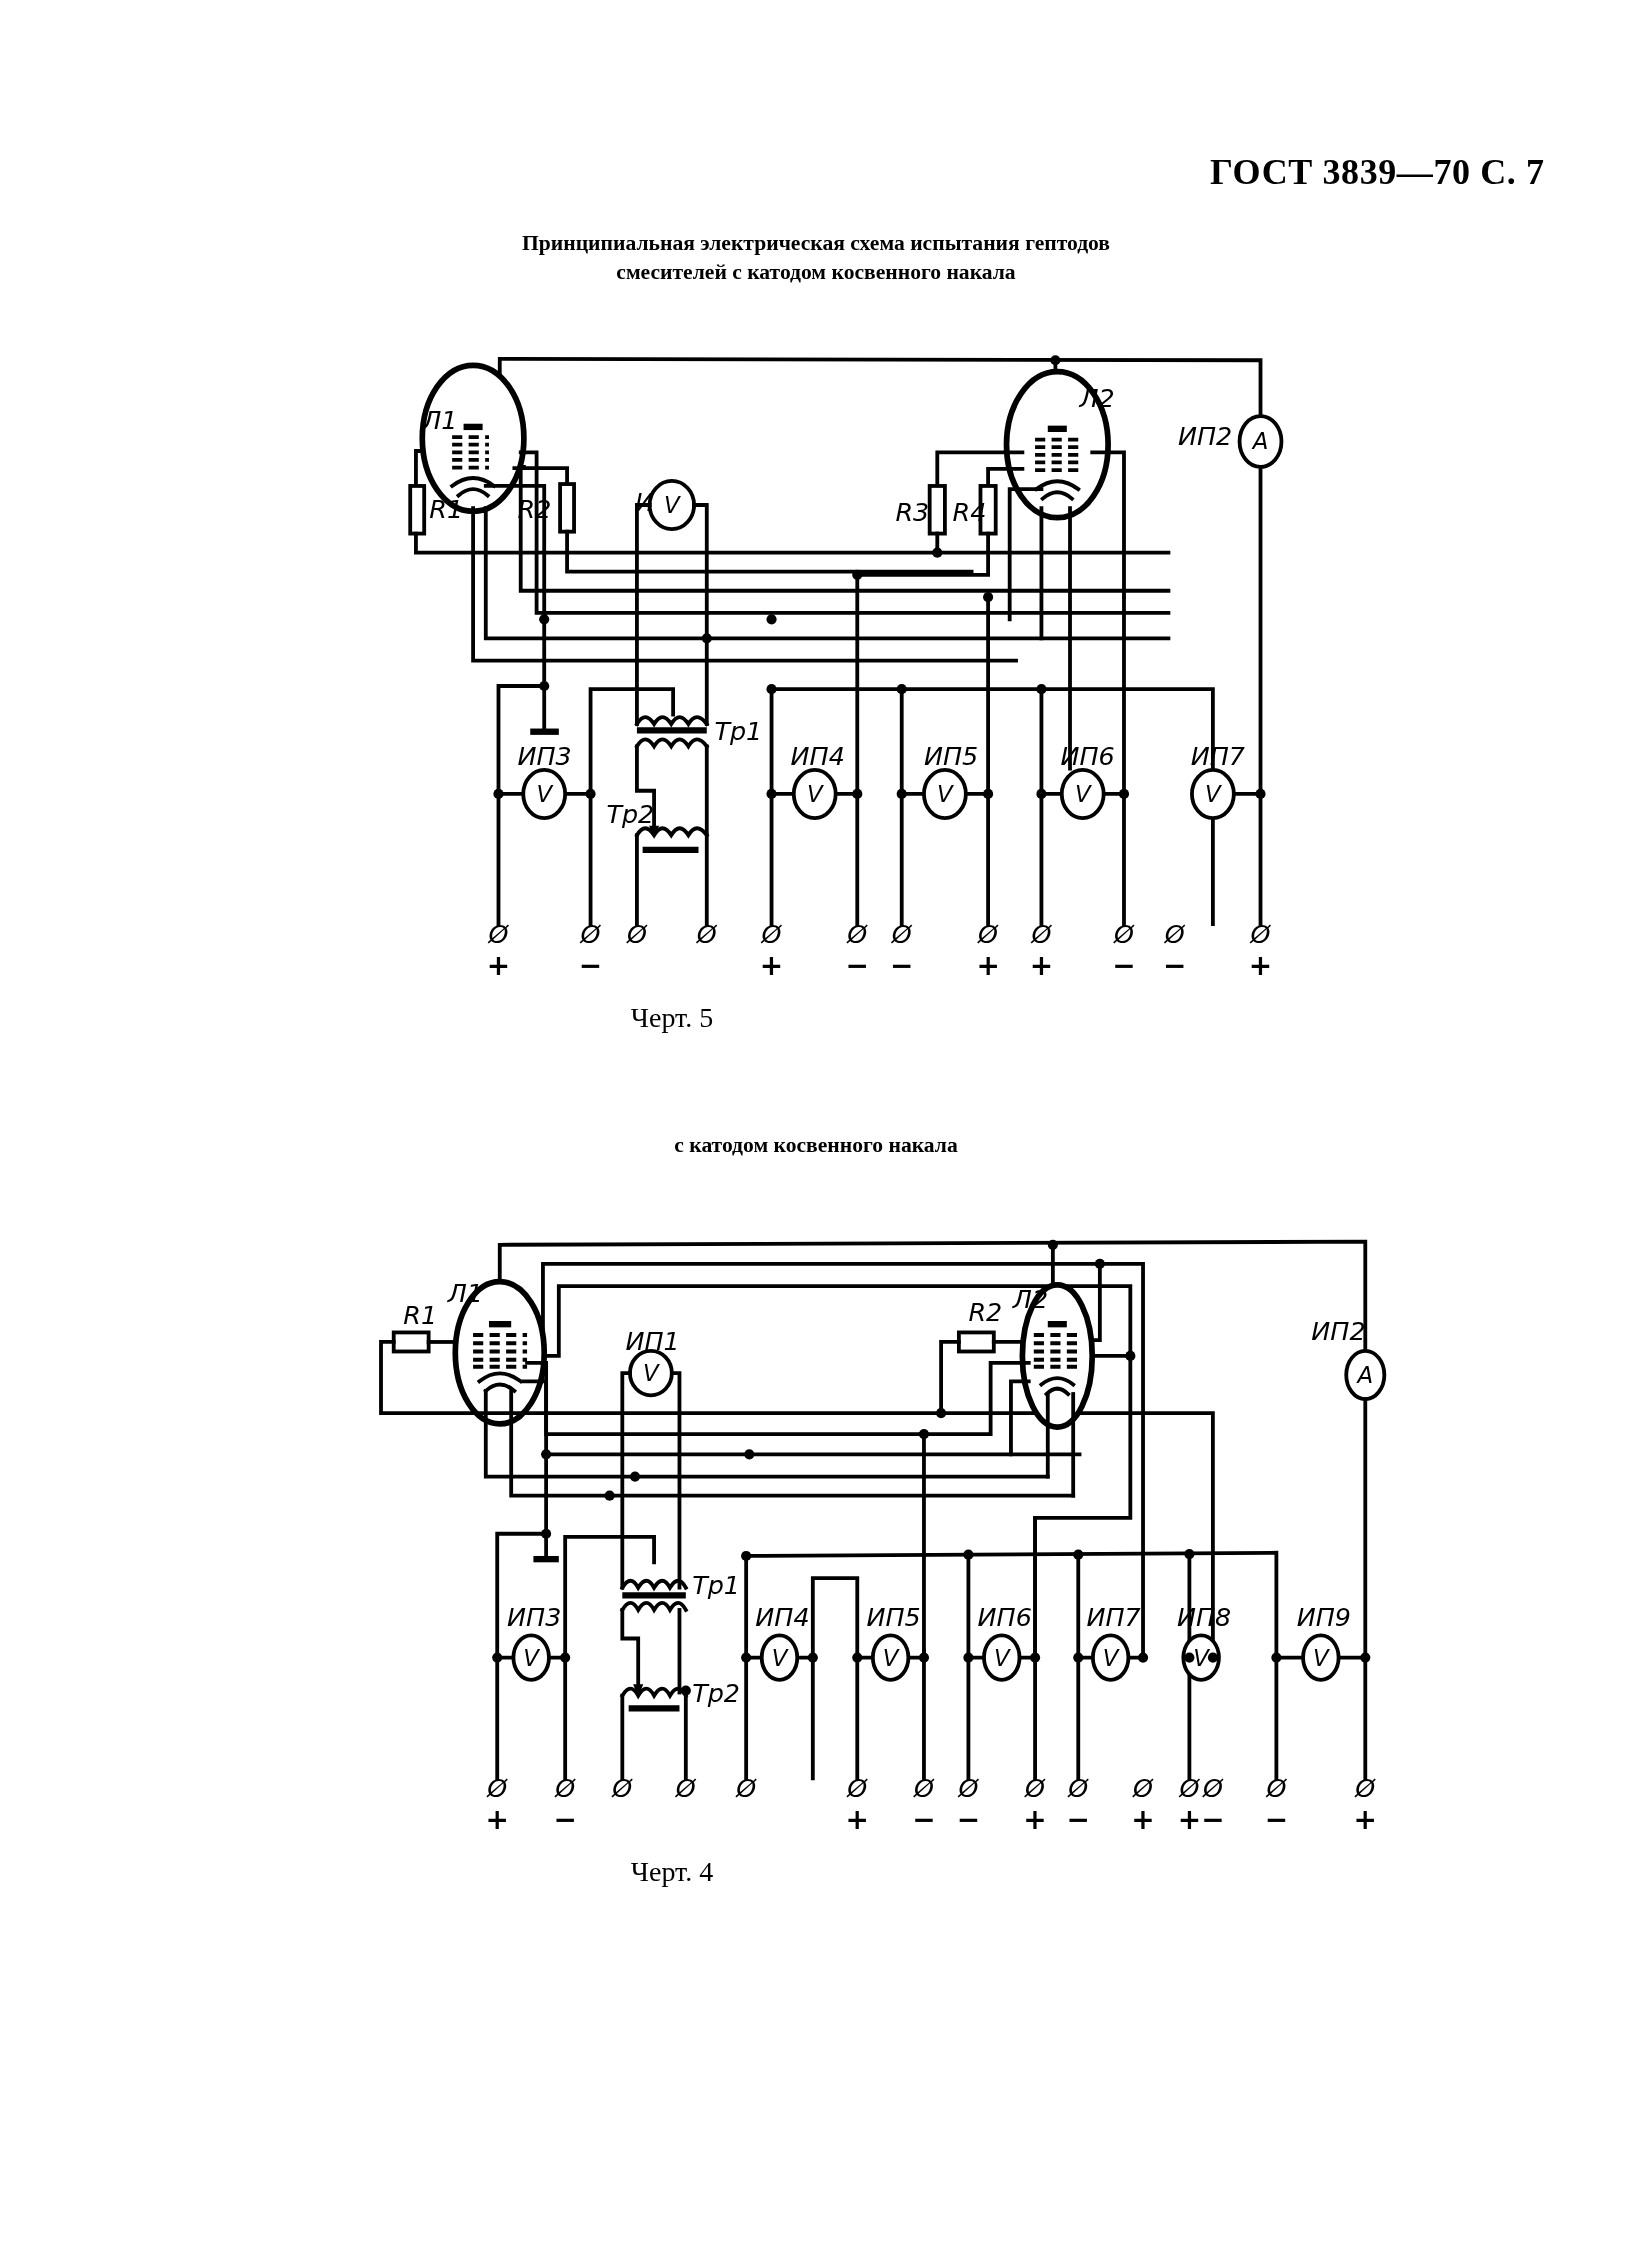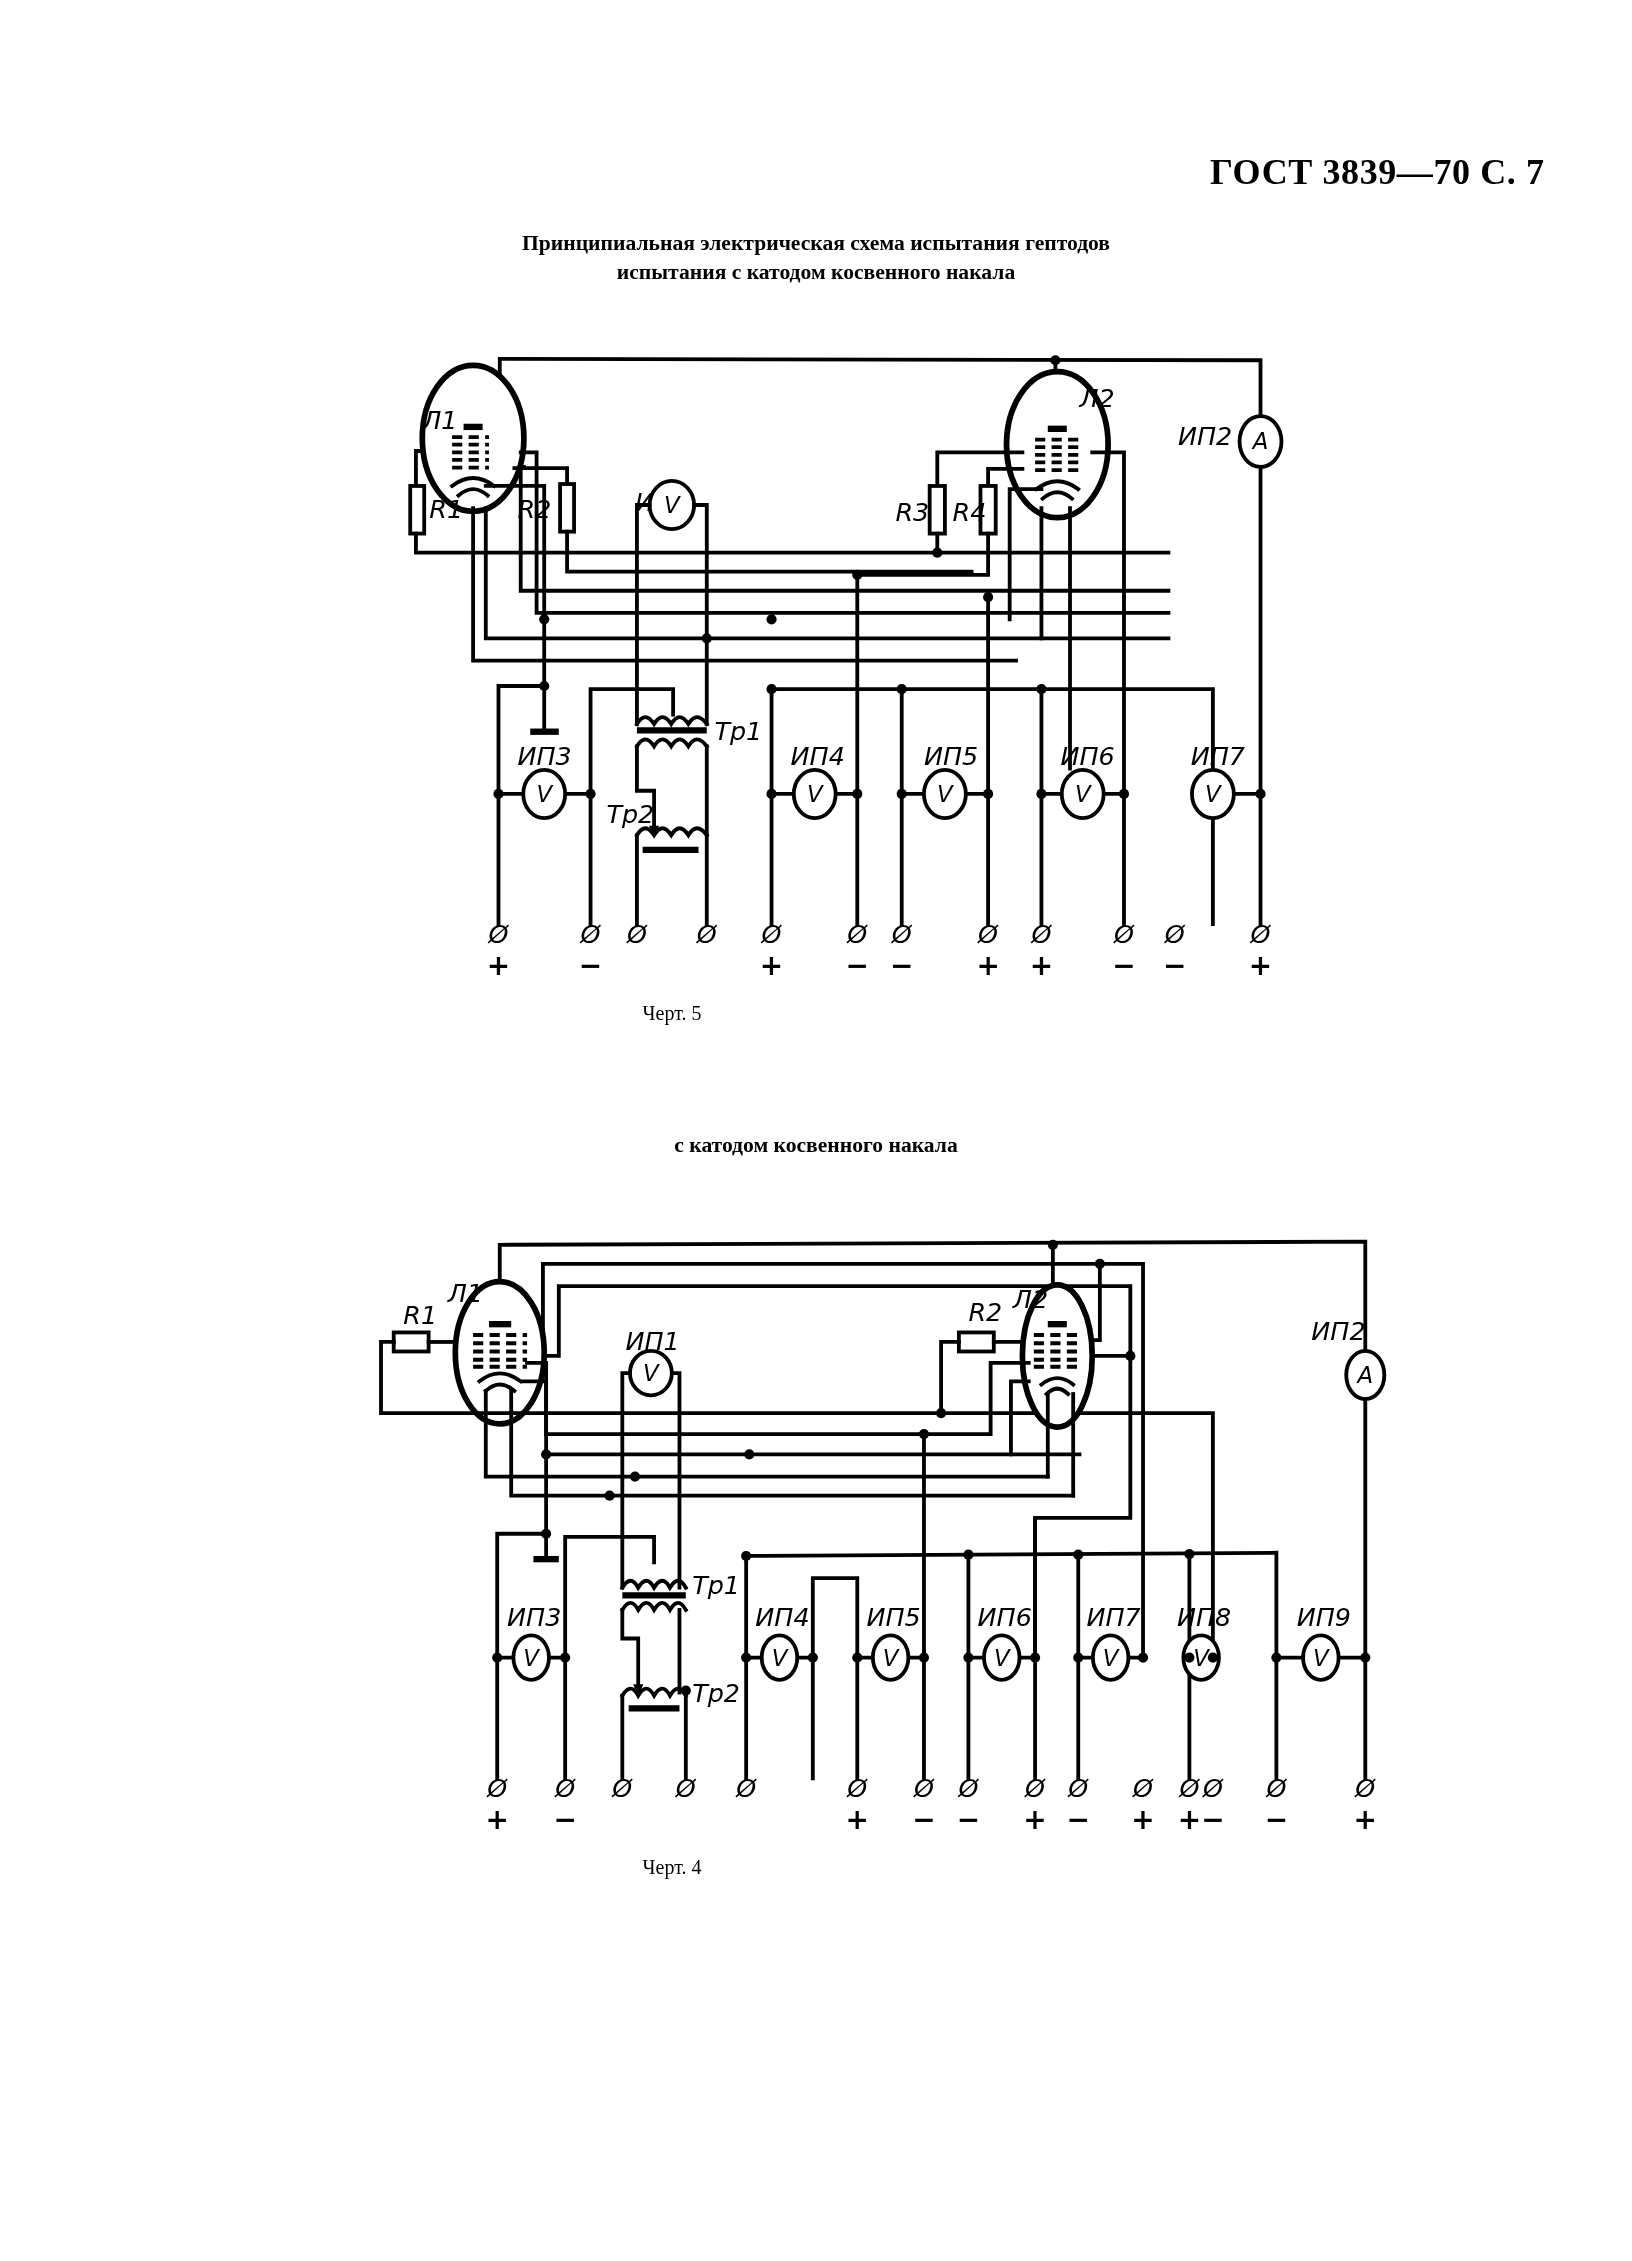--- a/index.html
+++ b/index.html
@@ -1,40 +1,40 @@
 <!DOCTYPE html>
 <html style="font-size:10.2px"><head>
 <meta charset="utf-8">
 <style>
   html,body{margin:0;padding:0;background:#fff;}
   body{width:1632px;height:2261px;position:relative;overflow:hidden;font-family:"Liberation Serif",serif;color:#000;}
   .hdr{position:absolute;top:151px;left:1210px;font-size:36px;font-weight:bold;letter-spacing:0.6px;}
   .title{position:absolute;left:0;width:1632px;text-align:center;font-weight:bold;font-size:21.6px;line-height:29px;}
-  .caption{position:absolute;left:0;width:1344px;text-align:center;font-size:20px;}
+  .caption{position:absolute;left:0;width:1344px;text-align:center;font-size:28px;}
   svg{position:absolute;left:0;top:0;}
   .w{stroke:#000;stroke-width:6;fill:none;stroke-linecap:square;}
   .d{stroke:#000;stroke-width:6;fill:none;stroke-dasharray:40 22;}
   .thick{stroke:#000;stroke-width:10;fill:none;}
   .bulb{stroke:#000;stroke-width:9;fill:#fff;}
   .meter{stroke:#000;stroke-width:6;fill:#fff;}
   .res{stroke:#000;stroke-width:6;fill:#fff;}
   .dot{fill:#000;}
   .lbl{font-family:"DejaVu Sans",sans-serif;font-style:italic;font-size:40px;fill:#000;}
   .ml{font-family:"DejaVu Sans",sans-serif;font-style:italic;font-size:36px;fill:#000;text-anchor:middle;dominant-baseline:central;}
   .term{font-family:"DejaVu Sans",sans-serif;font-size:40px;fill:#000;text-anchor:middle;font-style:italic;}
   .sign{font-family:"DejaVu Sans",sans-serif;font-size:44px;fill:#000;text-anchor:middle;font-weight:bold;}
 </style>
 </head>
 <body>
 
 <div class="hdr">ГОСТ 3839—70 С. 7</div>
 
 <div class="title" style="top:229px">
   <div>Принципиальная электрическая схема испытания гептодов</div>
-  <div>испытания с катодом косвенного накала</div>
+  <div>смесителей с катодом косвенного накала</div>
 </div>
 <div class="caption" style="top:1002px">Черт. 5</div>
 
 <div class="title" style="top:1131px">
   <div>с катодом косвенного накала</div>
 </div>
 <div class="caption" style="top:1856px">Черт. 4</div>
 
 <svg width="1632" height="2261" viewBox="0 0 2570 3560">
 

